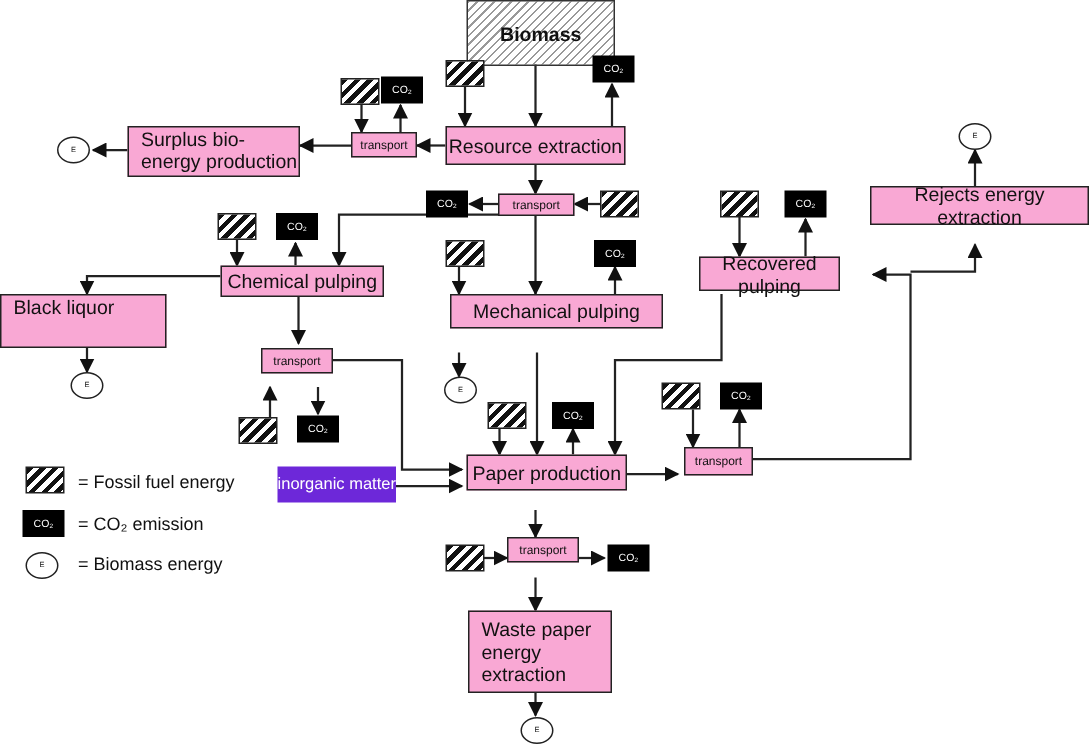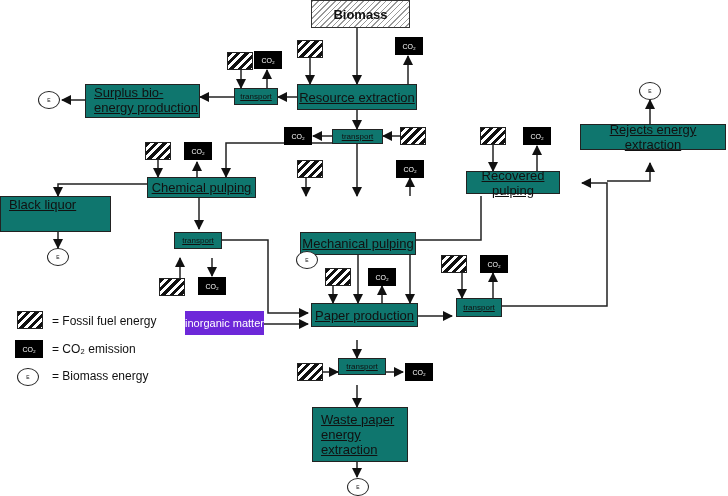--- a/index.html
+++ b/index.html
@@ -1,18 +1,18 @@
 <!DOCTYPE html>
 <html><head>
 <meta charset="utf-8">
 <style>
   html, body { margin:0; padding:0; background:#ffffff; }
   body { width:728px; height:496px; position:relative; overflow:hidden; font-family:"Liberation Sans", sans-serif; color:#111; }
   svg { position:absolute; left:0; top:0; }
-  .node { position:absolute; box-sizing:border-box; border:1.5px solid #222; background:#0f766e; display:flex; align-items:center; justify-content:center; text-align:center; font-size:13px; line-height:15px; color:#111;text-decoration:underline; }
+  .node { position:absolute; box-sizing:border-box; border:1.5px solid #222; background:#f9a8d4; display:flex; align-items:center; justify-content:center; text-align:center; font-size:13px; line-height:15px; color:#111; }
   .node.left { justify-content:flex-start; text-align:left; padding-left:8px; }
   .small { font-size:8px; }
   .fossil { position:absolute; box-sizing:border-box; width:26px; height:18px; border:1px solid #222;
     background: repeating-linear-gradient(135deg, #111 0 3px, #fff 3px 6px); }
   .co2 { position:absolute; box-sizing:border-box; width:28px; height:18px; background:#000; color:#fff; font-size:7px; display:flex; align-items:center; justify-content:center; }
   .bio { position:absolute; box-sizing:border-box; width:22px; height:18px; border:1.5px solid #222; border-radius:50%; background:#fff; font-size:5px; display:flex; align-items:center; justify-content:center; }
   .biomass { position:absolute; box-sizing:border-box; border:1.5px solid #333;
     background: repeating-linear-gradient(135deg, #999 0 1px, #fff 1px 4px); font-weight:bold; font-size:13px; display:flex; align-items:center; justify-content:center; }
   .inorg { position:absolute; background:#6d28d9; color:#fff; font-size:11px; display:flex; align-items:center; justify-content:center; }
   .legend-text { position:absolute; font-size:12px; color:#111; white-space:nowrap; }
@@ -107,21 +107,21 @@
     <path d="M322,372 L338,372"></path>
 
     <path d="M386,372 L403,372"></path>
 
     <path d="M357,385 L357,407"></path>
 
     <path d="M357,462 L357,477"></path>
   </g>
 </svg>
 
-<div class="biomass" style="left:311px;top:0px;width:99px;height:28px;text-align:center;">Biomass</div>
+<div class="biomass" style="left:311px;top:0px;width:99px;height:44px;text-align:center;">Biomass</div>
 
 <div class="node" style="left:297px;top:84px;width:120px;height:26px;">Resource extraction</div>
 <div class="fossil" style="left:297px;top:40px;"></div>
 <div class="co2" style="left:395px;top:37px;">CO₂</div>
 
 <div class="node small" style="left:234px;top:88px;width:44px;height:17px;">transport</div>
 <div class="fossil" style="left:227px;top:52px;"></div>
 <div class="co2" style="left:254px;top:51px;">CO₂</div>
 
 <div class="node left" style="left:85px;top:84px;width:115px;height:34px;flex-direction:column;align-items:flex-start;">
@@ -136,21 +136,21 @@
 
 <div class="node" style="left:147px;top:177px;width:109px;height:21px;">Chemical pulping</div>
 <div class="fossil" style="left:145px;top:142px;"></div>
 <div class="co2" style="left:184px;top:142px;">CO₂</div>
 
 <div class="node left" style="left:0px;top:196px;width:111px;height:36px;flex-direction:column;align-items:flex-start;">
   <span>Black liquor</span>
 </div>
 <div class="bio" style="left:47px;top:248px;">E</div>
 
-<div class="node" style="left:300px;top:196px;width:116px;height:23px;margin-top:36px;">Mechanical pulping</div>
+<div class="node" style="left:300px;top:196px;width:142px;height:23px;">Mechanical pulping</div>
 <div class="fossil" style="left:297px;top:160px;"></div>
 <div class="co2" style="left:396px;top:160px;">CO₂</div>
 <div class="bio" style="left:296px;top:251px;">E</div>
 
 <div class="node small" style="left:174px;top:232px;width:48px;height:17px;">transport</div>
 <div class="fossil" style="left:159px;top:278px;"></div>
 <div class="co2" style="left:198px;top:277px;">CO₂</div>
 
 <div class="inorg" style="left:185px;top:311px;width:79px;height:24px;">inorganic matter</div>
 

